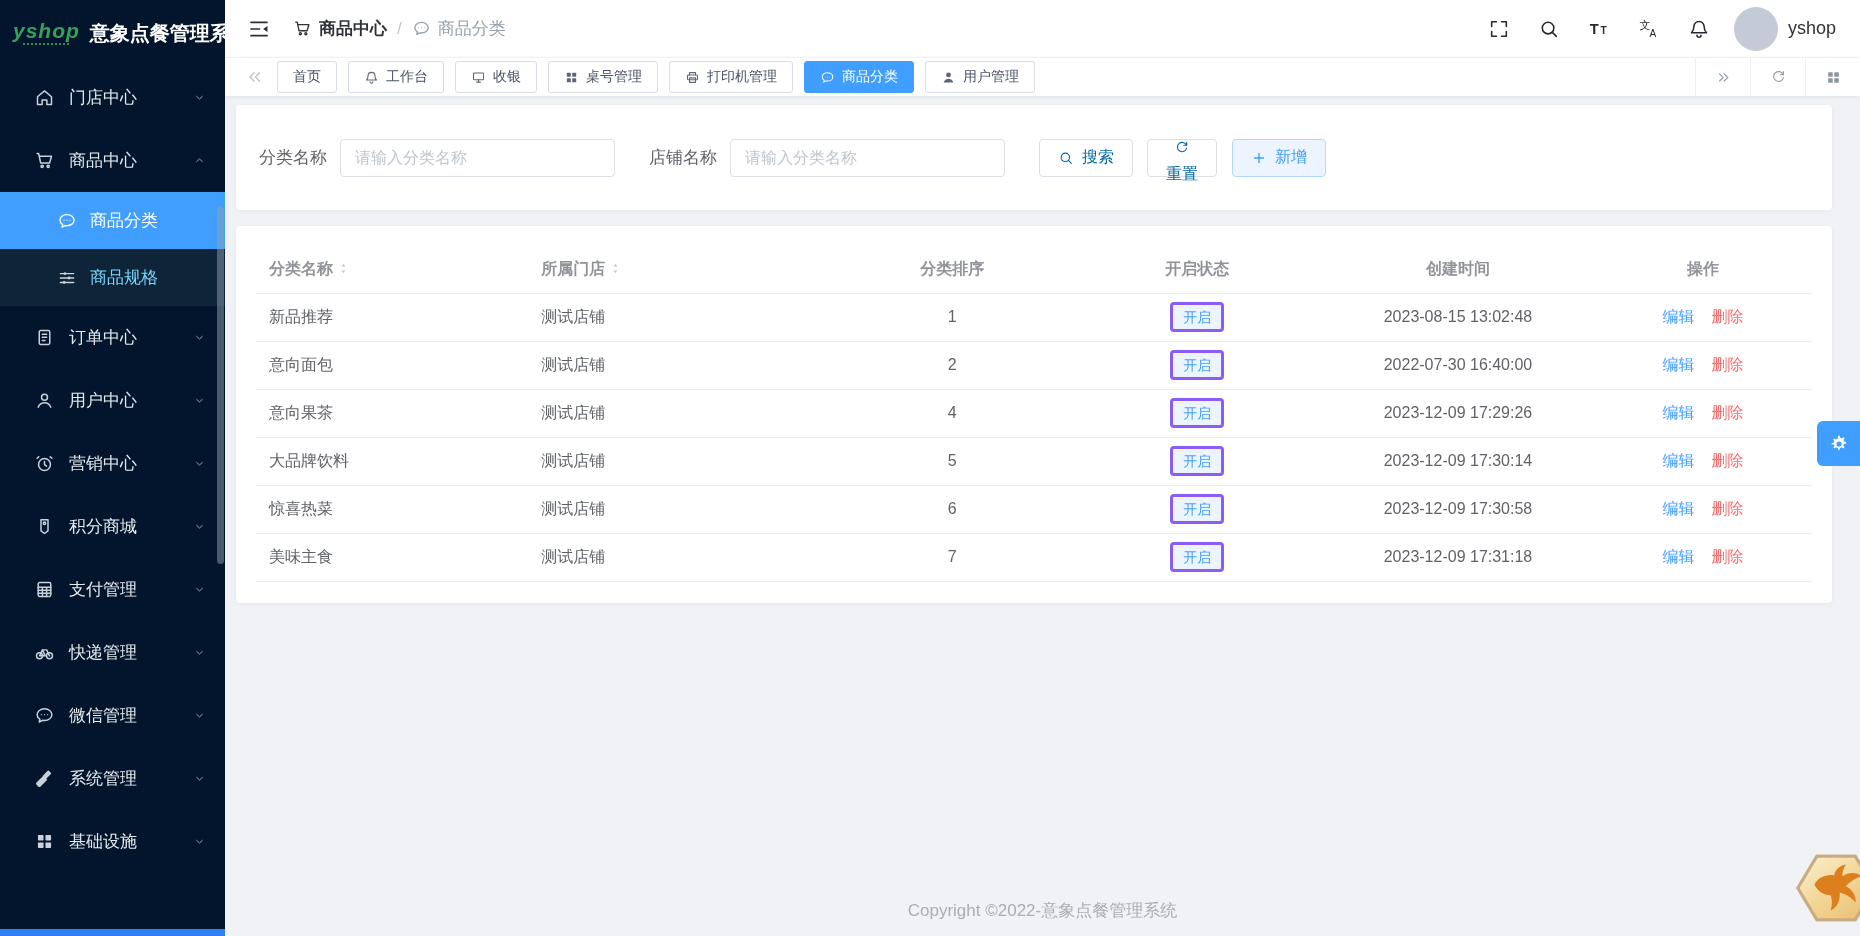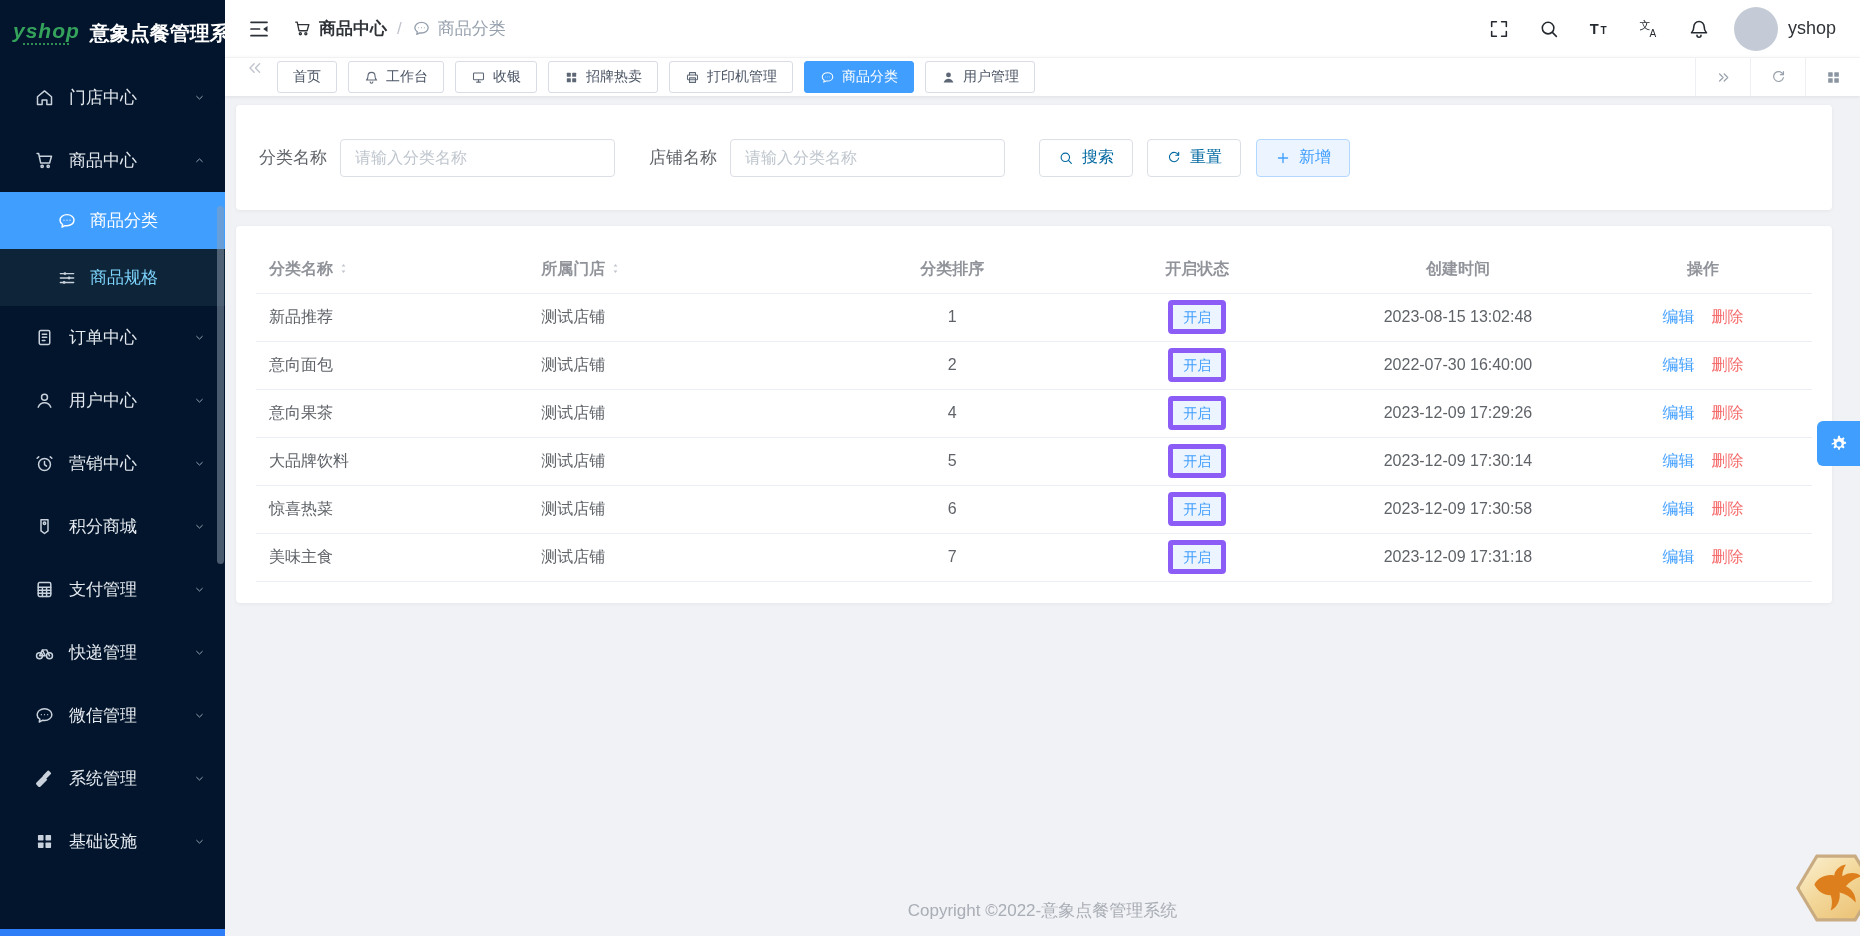--- a/index.html
+++ b/index.html
@@ -36,21 +36,21 @@
   .crumb { display:flex; align-items:center; gap:7px; }
   .crumb .icon { width:19px; height:19px; }
   .crumb-first { color:#2f3337; font-weight:bold; }
   .crumb-last { color:#96a0ad; }
   .crumb-sep { color:#c0c4cc; margin:0 10px; }
   .topbar-right { margin-left:auto; display:flex; align-items:center; }
   .top-action { width:22px; height:22px; color:#24292f; margin-left:28px; cursor:pointer; }
   .avatar { width:44px; height:44px; border-radius:50%; background:#c4cbd6; margin-left:24px; flex-shrink:0; }
   .username { font-size:18px; color:#2f3337; margin-left:10px; }
 
-  .tabbar { height:39px; background:#fff; border-top:1px solid #f0f1f3; display:flex; padding-left:14px; flex-shrink:0; box-shadow:0 1px 4px rgba(0,21,41,.08); position:relative; z-index:2; }
+  .tabbar { height:39px; background:#fff; border-top:1px solid #f0f1f3; display:flex; align-items:center; padding-left:14px; flex-shrink:0; box-shadow:0 1px 4px rgba(0,21,41,.08); position:relative; z-index:2; }
   .tab-arrow { width:20px; height:20px; color:#c0c4cc; margin:0 12px 0 6px; cursor:pointer; flex-shrink:0; }
   .tabs { display:flex; align-items:center; gap:11px; flex:1; min-width:0; }
   .tab { height:32px; padding:0 15px; background:#fff; border:1px solid #d8dce5; border-radius:3px; display:flex; align-items:center; gap:7px; font-size:14px; color:#4b5565; cursor:pointer; white-space:nowrap; }
   .tab .icon { width:15px; height:15px; color:#5d6775; }
   .tab.active { background:#409eff; border-color:#409eff; color:#fff; }
   .tab.active .icon { color:#fff; }
   .tab-controls { display:flex; height:100%; margin-left:auto; flex-shrink:0; }
   .tab-control { width:55px; height:100%; display:flex; align-items:center; justify-content:center; border-left:1px solid #edeff2; color:#98a1ac; cursor:pointer; }
   .tab-control .icon { width:17px; height:17px; }
   .tab-control:last-child { color:#8a95a1; }
@@ -59,32 +59,32 @@
   .card { background:#fff; border-radius:4px; box-shadow:0 1px 4px rgba(0,0,0,.05); }
 
   .filter-card { height:105px; display:flex; align-items:center; padding:0 23px; margin-bottom:16px; }
   .filter-label { font-size:17px; color:#5f6368; margin-right:13px; white-space:nowrap; }
   .filter-label.second { margin-left:34px; }
   .filter-input { width:275px; height:38px; border:1px solid #dcdfe6; border-radius:4px; padding:0 14px; font-size:16px; color:#606266; outline:none; font-family:inherit; }
   .filter-input::placeholder { color:#bfc6ce; }
   .btn { height:38px; padding:0 18px; background:#fff; border:1px solid #dcdfe6; border-radius:4px; font-size:16px; color:#0369a1; display:inline-flex; align-items:center; gap:8px; cursor:pointer; font-family:inherit; }
   .btn .icon { width:16px; height:16px; }
   .btn-search { margin-left:34px; }
-  .btn-reset { margin-left:14px; }
+  .btn-reset { margin-left:14px;flex-direction:column; }
   .btn-add { margin-left:15px; background:#ecf5ff; border-color:#b3d8ff; color:#409eff; }
 
   .table-card { padding:21px 20px; }
   table { width:100%; border-collapse:collapse; table-layout:fixed; }
   th { height:46px; font-size:16px; color:#909399; font-weight:bold; border-bottom:1px solid #ebeef5; }
   td { height:48px; font-size:16px; color:#5f6368; border-bottom:1px solid #ebeef5; }
   .al { text-align:left; padding-left:13px; }
   .ac { text-align:center; }
   .c0{width:17.5%} .c1{width:19.5%} .c2{width:15.5%} .c3{width:16%} .c4{width:17.5%} .c5{width:14%}
   .sort-caret { display:inline-block; width:13px; height:15px; vertical-align:-2px; margin-left:4px; color:#c0c4cc; }
-  .status-badge { display:inline-block; padding:5px 10px; line-height:1; font-size:14px; color:#409eff; background:#ecf5ff; border:5px solid #8b5cf6; border-radius:4px; }
+  .status-badge { display:inline-block; padding:5px 10px; line-height:1; font-size:14px; color:#409eff; background:#ecf5ff; border:3px solid #8b5cf6; border-radius:4px; }
   .link-edit { color:#409eff; margin-right:17px; cursor:pointer; }
   .link-delete { color:#f56c6c; cursor:pointer; }
 
   .footer { position:absolute; left:0; right:0; bottom:14px; text-align:center; font-size:17px; color:#a9adb5; }
 
   
   .gear-btn { position:absolute; right:0; top:421px; width:43px; height:45px; background:#409eff; border-radius:6px 0 0 6px; display:flex; align-items:center; justify-content:center; cursor:pointer; z-index:20; }
   .gear-btn .icon { width:22px; height:22px; color:#fff; }
   .bird-badge { position:absolute; right:-16px; bottom:13px; width:80px; height:70px; z-index:20; }
   .hex-outer { width:100%; height:100%; background:#c9ab82; clip-path:polygon(0% 50%,25% 2%,75% 2%,100% 50%,75% 98%,25% 98%); display:flex; align-items:center; justify-content:center; }
@@ -399,21 +399,21 @@
             <span class="icon">
               <svg viewBox="0 0 24 24" fill="none" stroke="currentColor" stroke-width="1.7" stroke-linecap="round" stroke-linejoin="round">
                 <g fill="currentColor" stroke="none">
                   <rect x="4.5" y="4.5" width="6.4" height="6.4" rx=".8"></rect>
                   <rect x="13.1" y="4.5" width="6.4" height="6.4" rx=".8"></rect>
                   <rect x="4.5" y="13.1" width="6.4" height="6.4" rx=".8"></rect>
                   <rect x="13.1" y="13.1" width="6.4" height="6.4" rx=".8"></rect>
                 </g>
               </svg>
             </span>
-            <span>招牌热卖</span>
+            <span>桌号管理</span>
           </div>
           <div class="tab">
             <span class="icon">
               <svg viewBox="0 0 24 24" fill="none" stroke="currentColor" stroke-width="1.7" stroke-linecap="round" stroke-linejoin="round">
                 <path d="M7.2 8V4.2h9.6V8"></path>
                 <rect x="4" y="8" width="16" height="7.6" rx="1.4"></rect>
                 <rect x="7.2" y="12.6" width="9.6" height="7.2"></rect>
               </svg>
             </span>
             <span>打印机管理</span>

